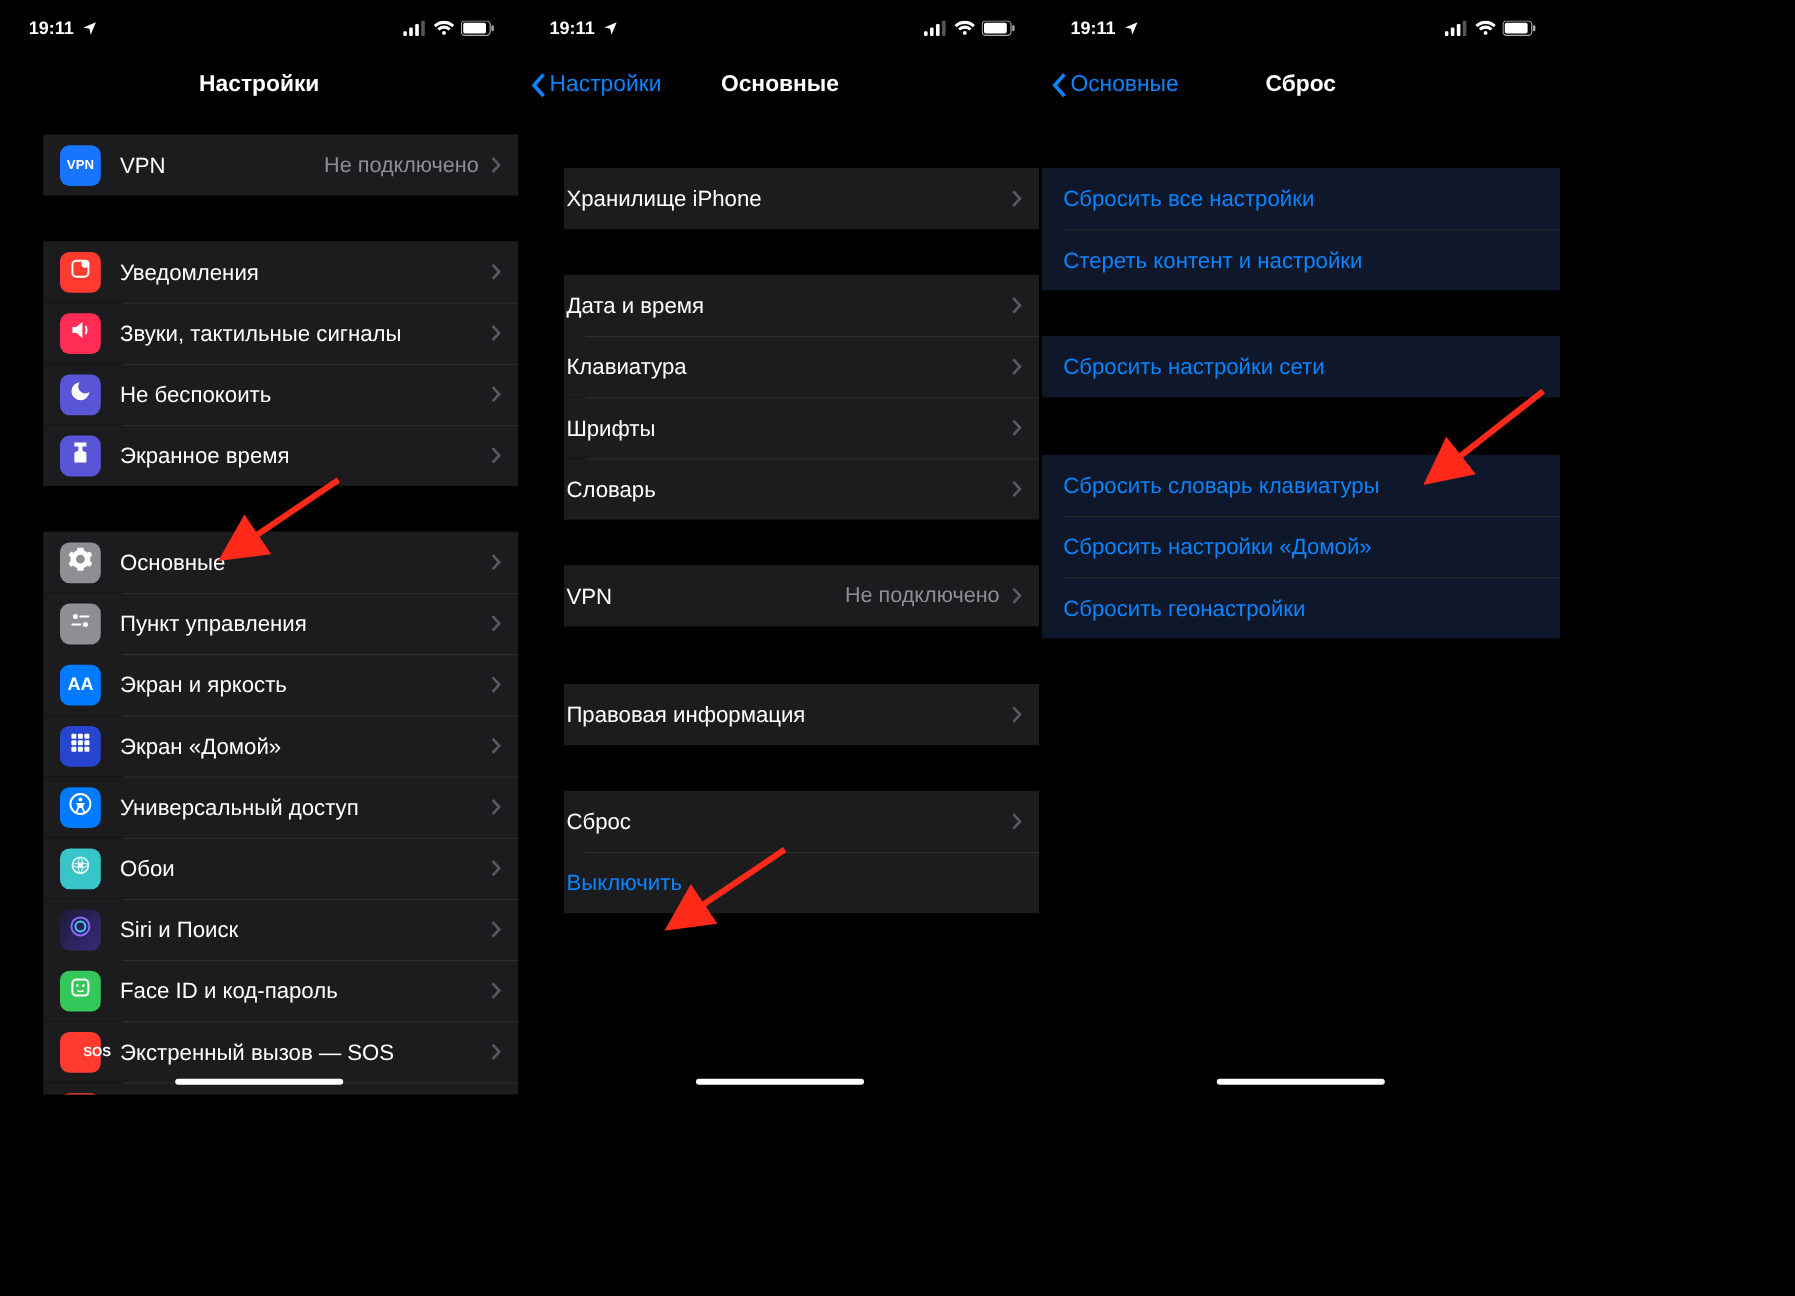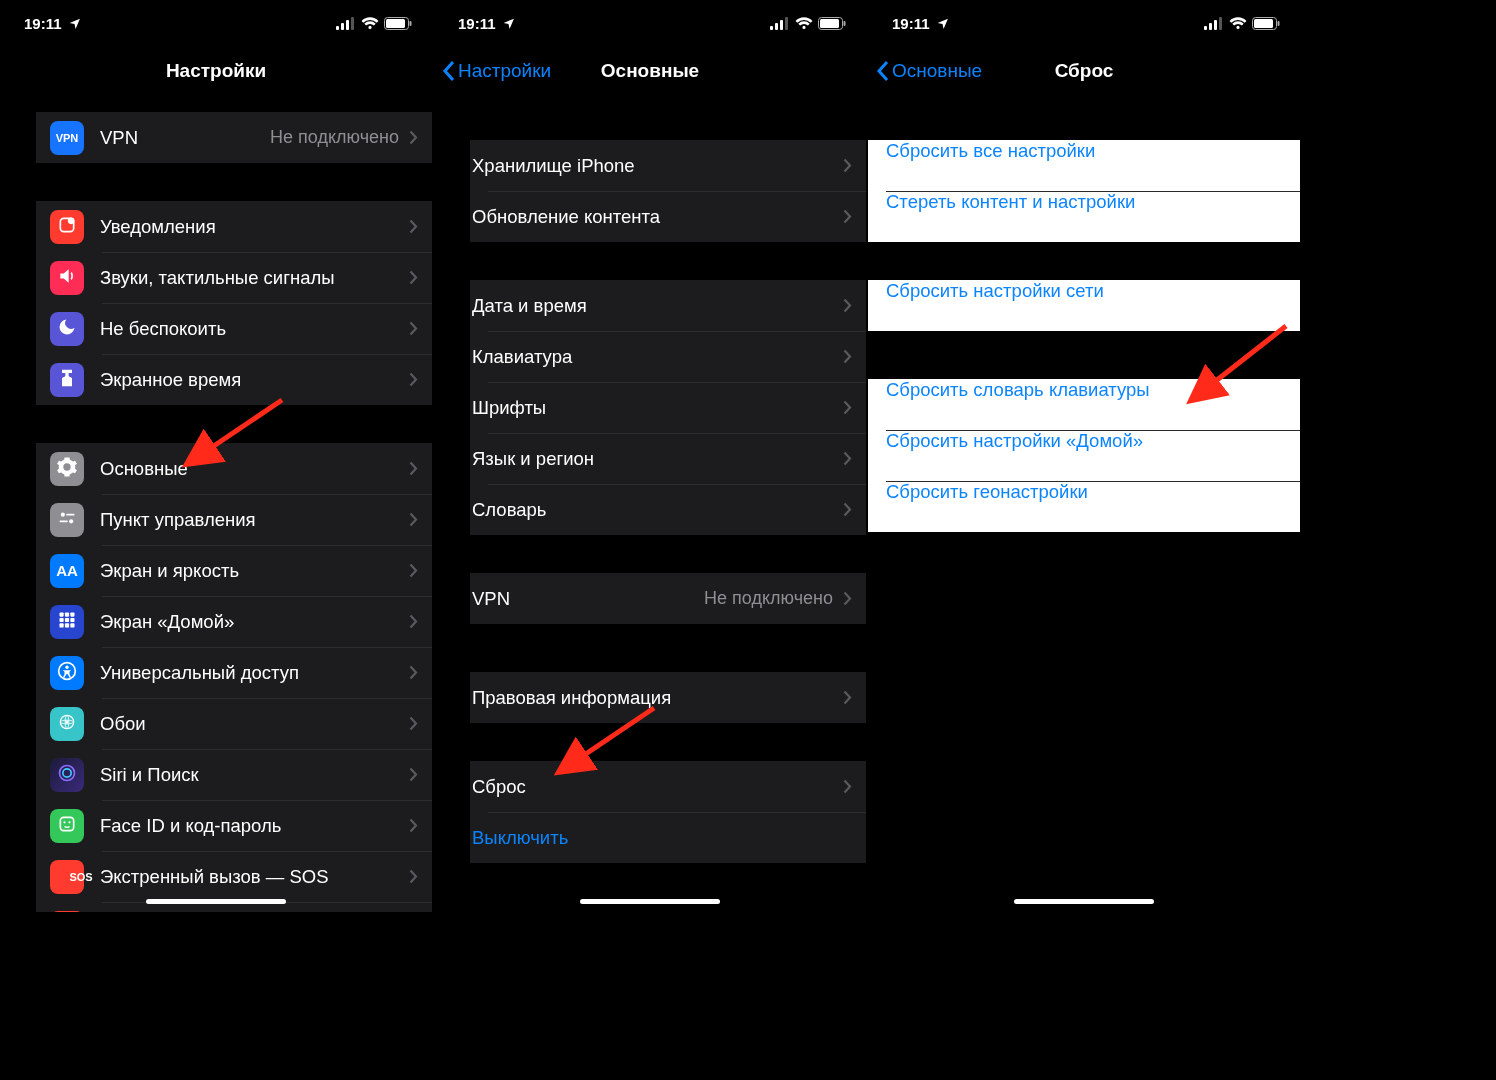--- a/index.html
+++ b/index.html
@@ -121,24 +121,24 @@
   .chevron {
     color: #5a5a5e;
     flex: 0 0 auto;
   }
 
   .row.link .label { color: #0b84ff; }
 
   
   .reset-row {
     display: flex;
-    align-items: flex-start;
+    align-items: center;
     height: 51px;
     padding: 0 18px;
-    background: #ffffff;
+    background: #0f172a;
     position: relative;
     cursor: pointer;
   }
   .reset-row .label { font-size: 18.5px; color: #0b84ff; }
   .reset-row + .reset-row::before {
     content: "";
     position: absolute;
     left: 18px; right: 0; top: 0;
     height: 1px;
     background: #2a2a2c;
@@ -451,51 +451,39 @@
   <div class="body">
     <div class="gap"></div>
 
     <div class="group-plain" id="p2ga">
         <div class="row plain">
           <div class="label">Хранилище iPhone</div>
           <svg class="chevron" width="9" height="15" viewBox="0 0 9 15" fill="none" stroke="currentColor" stroke-width="2.2">
             <path d="M1.5 1.5 L7 7.5 L1.5 13.5"></path>
           </svg>
         </div>
-        <div class="row plain">
-          <div class="label">Обновление контента</div>
-          <svg class="chevron" width="9" height="15" viewBox="0 0 9 15" fill="none" stroke="currentColor" stroke-width="2.2">
-            <path d="M1.5 1.5 L7 7.5 L1.5 13.5"></path>
-          </svg>
-        </div>
       </div>
 
     <div class="gap"></div>
 
     <div class="group-plain" id="p2gb">
         <div class="row plain">
           <div class="label">Дата и время</div>
           <svg class="chevron" width="9" height="15" viewBox="0 0 9 15" fill="none" stroke="currentColor" stroke-width="2.2">
             <path d="M1.5 1.5 L7 7.5 L1.5 13.5"></path>
           </svg>
         </div>
         <div class="row plain">
           <div class="label">Клавиатура</div>
           <svg class="chevron" width="9" height="15" viewBox="0 0 9 15" fill="none" stroke="currentColor" stroke-width="2.2">
             <path d="M1.5 1.5 L7 7.5 L1.5 13.5"></path>
           </svg>
         </div>
         <div class="row plain">
           <div class="label">Шрифты</div>
-          <svg class="chevron" width="9" height="15" viewBox="0 0 9 15" fill="none" stroke="currentColor" stroke-width="2.2">
-            <path d="M1.5 1.5 L7 7.5 L1.5 13.5"></path>
-          </svg>
-        </div>
-        <div class="row plain">
-          <div class="label">Язык и регион</div>
           <svg class="chevron" width="9" height="15" viewBox="0 0 9 15" fill="none" stroke="currentColor" stroke-width="2.2">
             <path d="M1.5 1.5 L7 7.5 L1.5 13.5"></path>
           </svg>
         </div>
         <div class="row plain">
           <div class="label">Словарь</div>
           <svg class="chevron" width="9" height="15" viewBox="0 0 9 15" fill="none" stroke="currentColor" stroke-width="2.2">
             <path d="M1.5 1.5 L7 7.5 L1.5 13.5"></path>
           </svg>
         </div>

